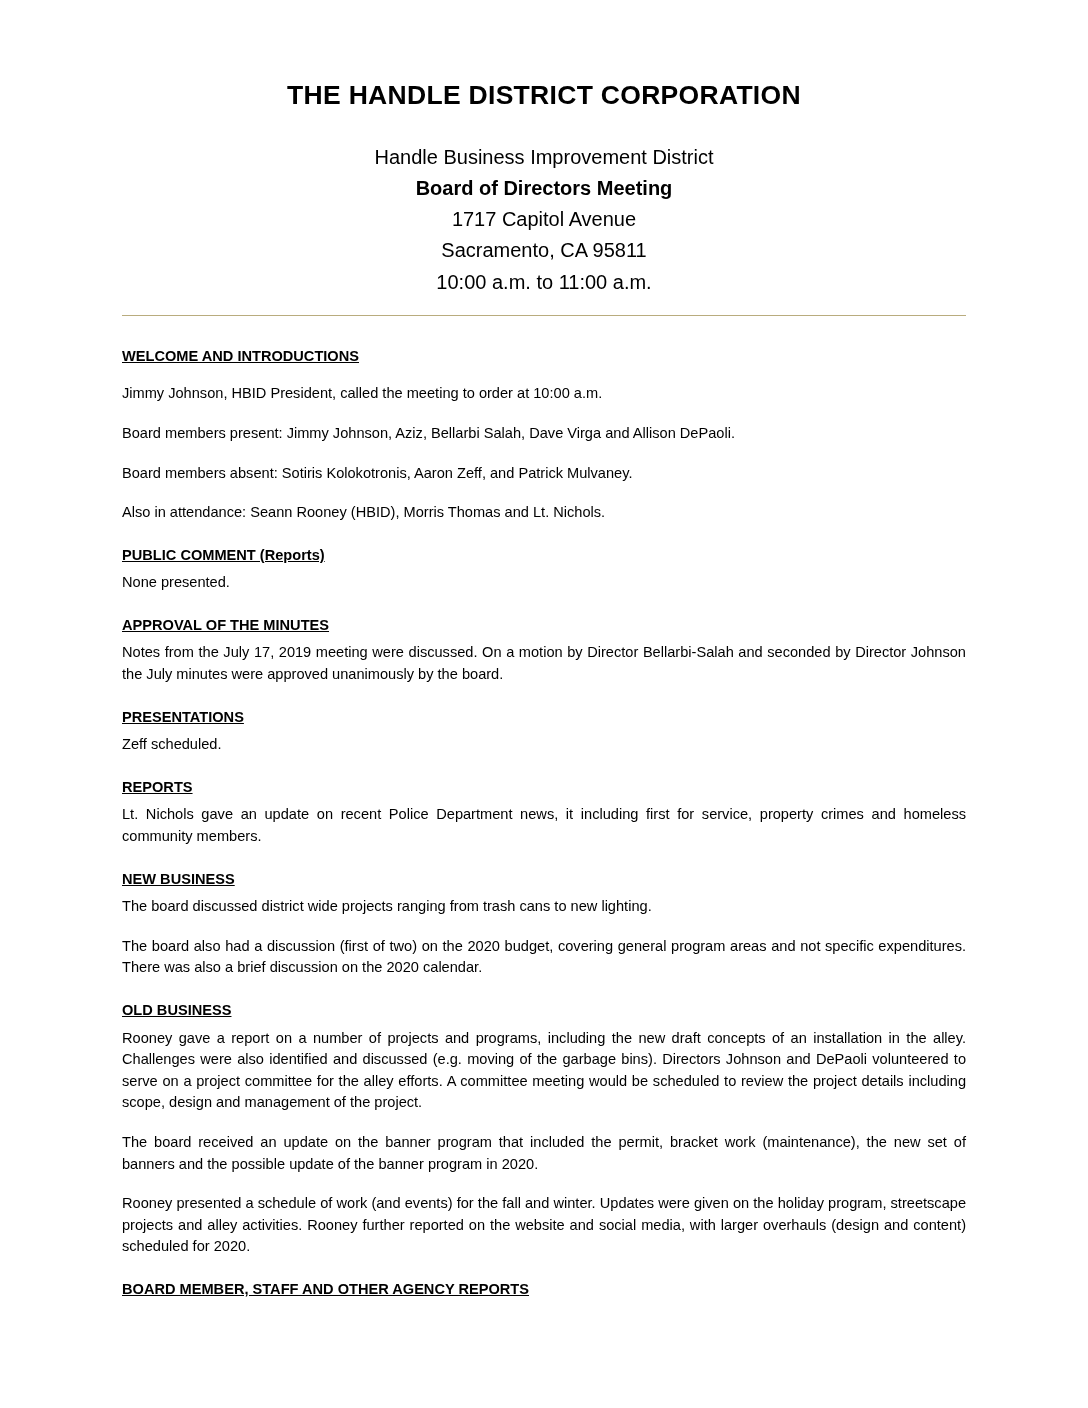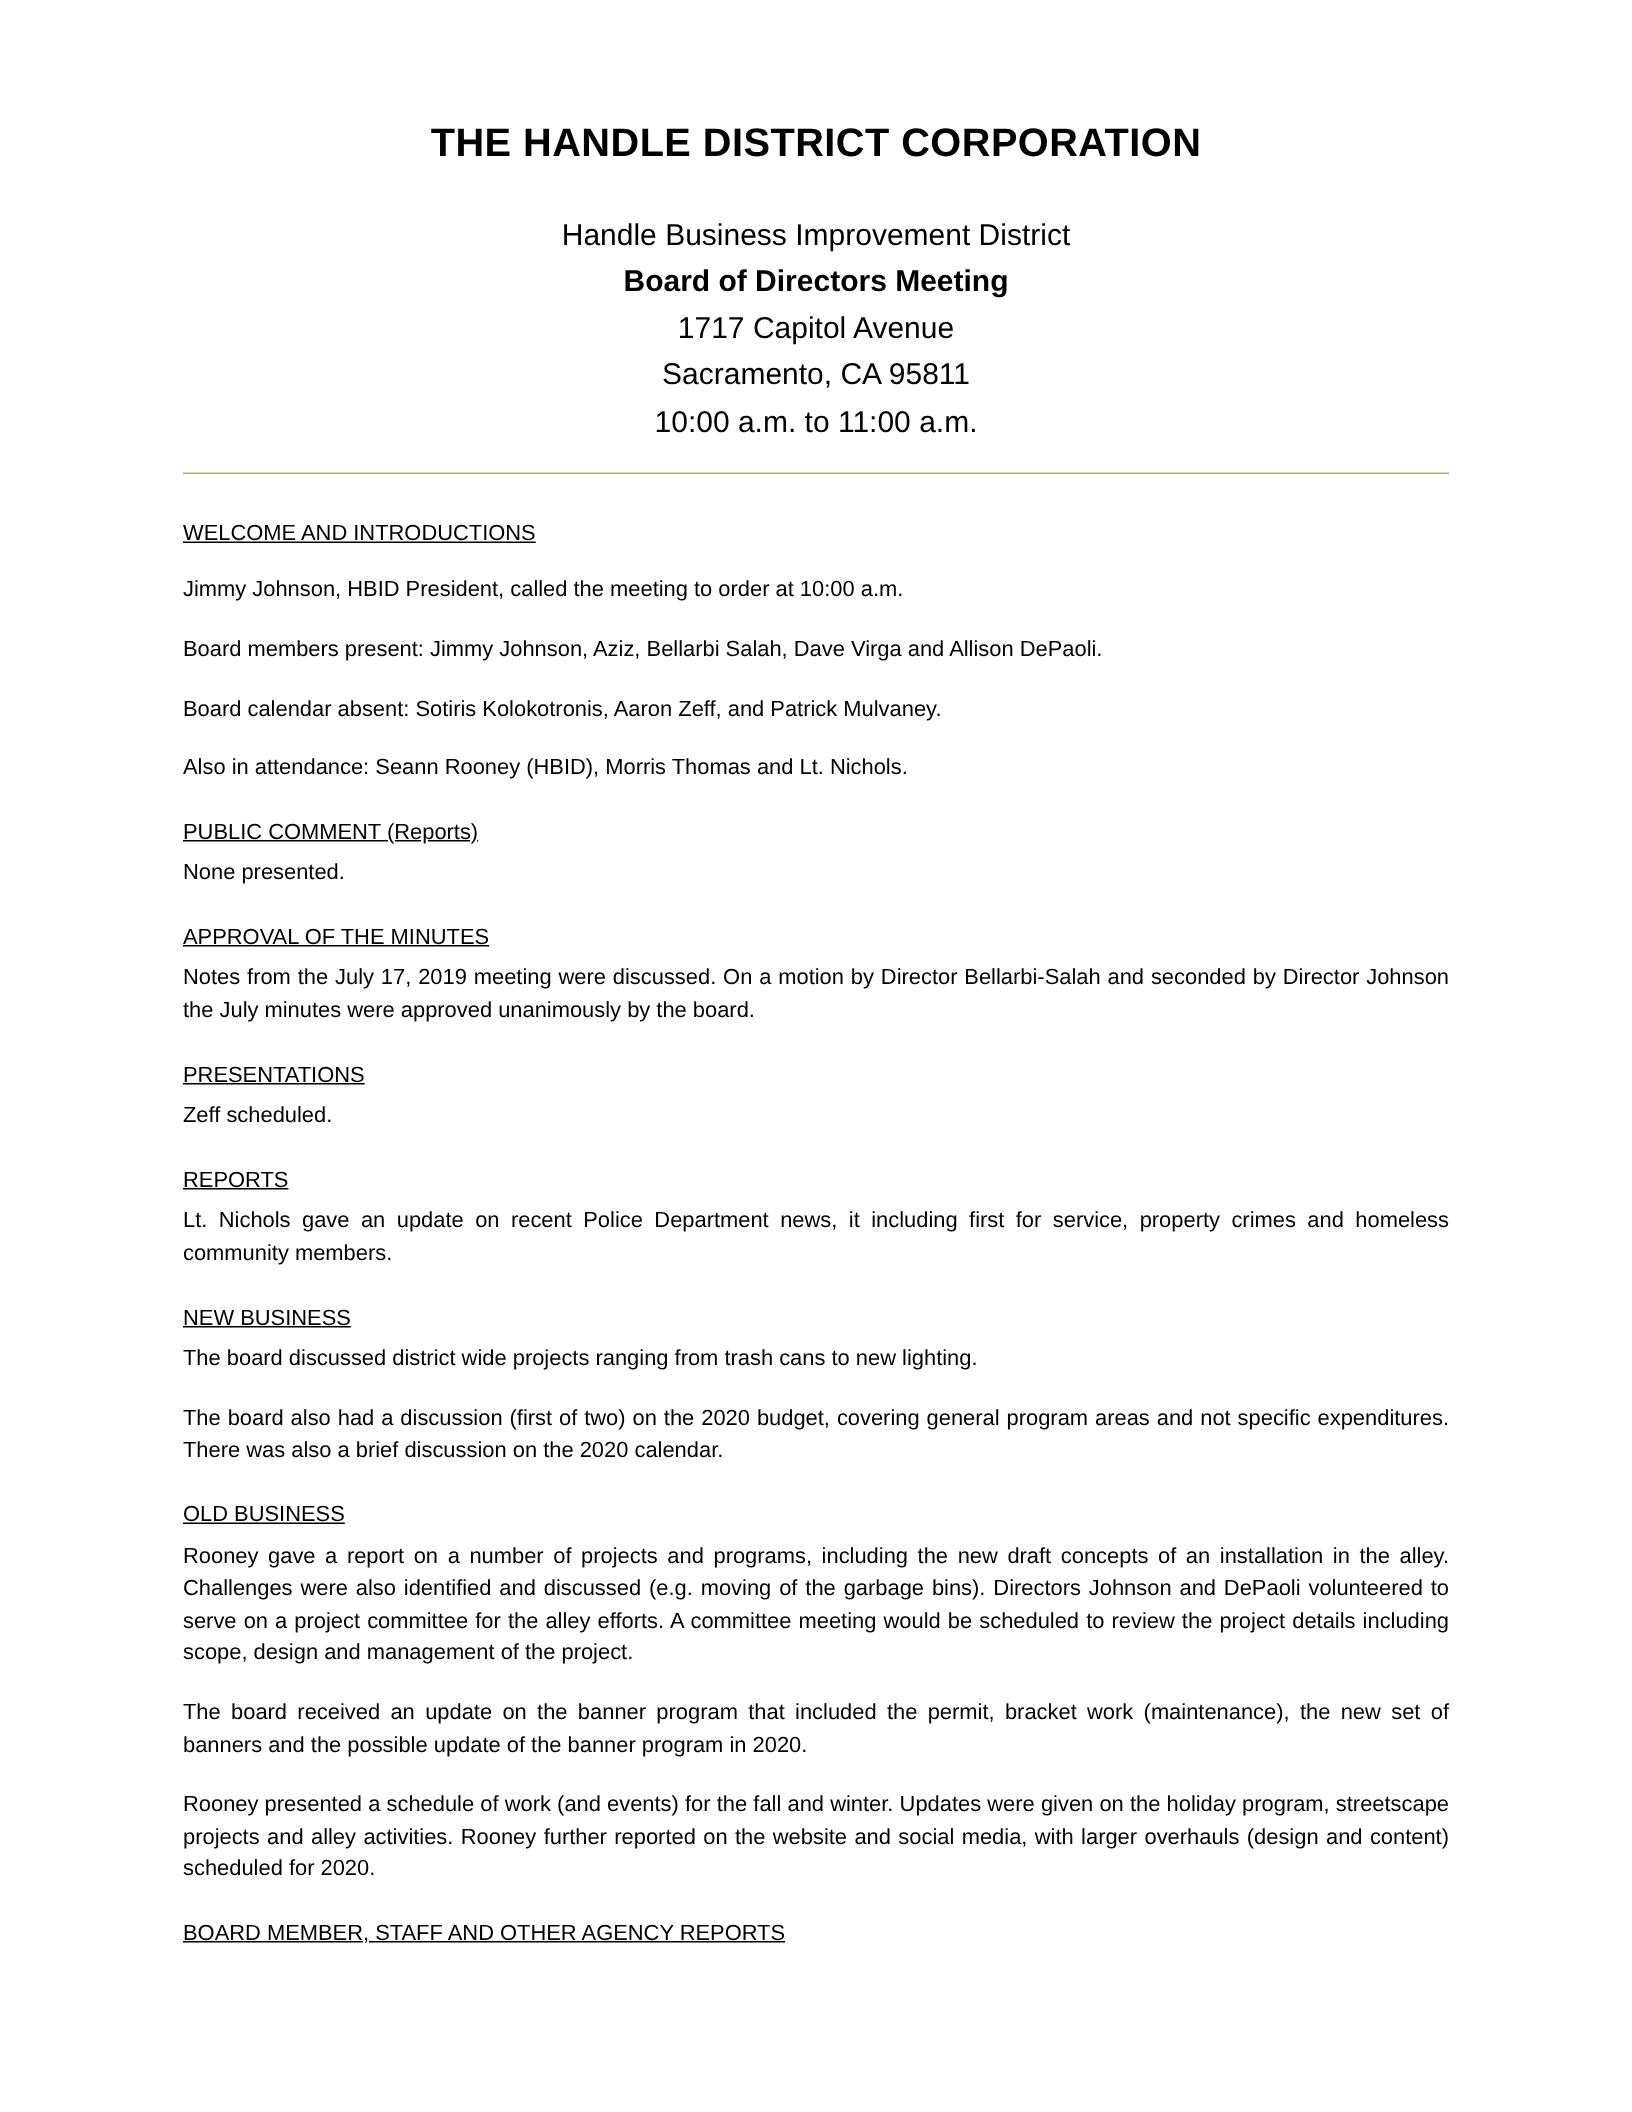--- a/index.html
+++ b/index.html
@@ -44,21 +44,21 @@
     border-top: 1.2px solid #b9ac7e;
     margin: 17px 0 0 0;
     width: 100%;
   }
   .body-area {
     margin-top: 30px;
     font-size: 14.6px;
     line-height: 1.48;
   }
   .section-heading {
-    font-weight: normal;
+    font-weight: bold;
     text-decoration: underline;
     font-size: 14.6px;
     margin: 0 0 6px 0;
   }
   .para {
     margin: 0 0 0 0;
     text-align: justify;
     text-justify: inter-word;
   }
   .spacer-lg { height: 21px; }
@@ -85,21 +85,21 @@
 
   <div class="body-area">
 
     <div class="block">
       <div class="section-heading">WELCOME AND INTRODUCTIONS</div>
       <div class="spacer-sm"></div>
       <p class="para">Jimmy Johnson, HBID President, called the meeting to order at 10:00 a.m.</p>
       <div class="spacer-md"></div>
       <p class="para">Board members present: Jimmy Johnson, Aziz, Bellarbi Salah, Dave Virga and Allison DePaoli.</p>
       <div class="spacer-md"></div>
-      <p class="para">Board calendar absent: Sotiris Kolokotronis, Aaron Zeff, and Patrick Mulvaney.</p>
+      <p class="para">Board members absent: Sotiris Kolokotronis, Aaron Zeff, and Patrick Mulvaney.</p>
       <div class="spacer-md"></div>
       <p class="para">Also in attendance: Seann Rooney (HBID), Morris Thomas and Lt. Nichols.</p>
     </div>
 
     <div class="spacer-lg"></div>
 
     <div class="block">
       <div class="section-heading">PUBLIC COMMENT (Reports)</div>
       <p class="para">None presented.</p>
     </div>

